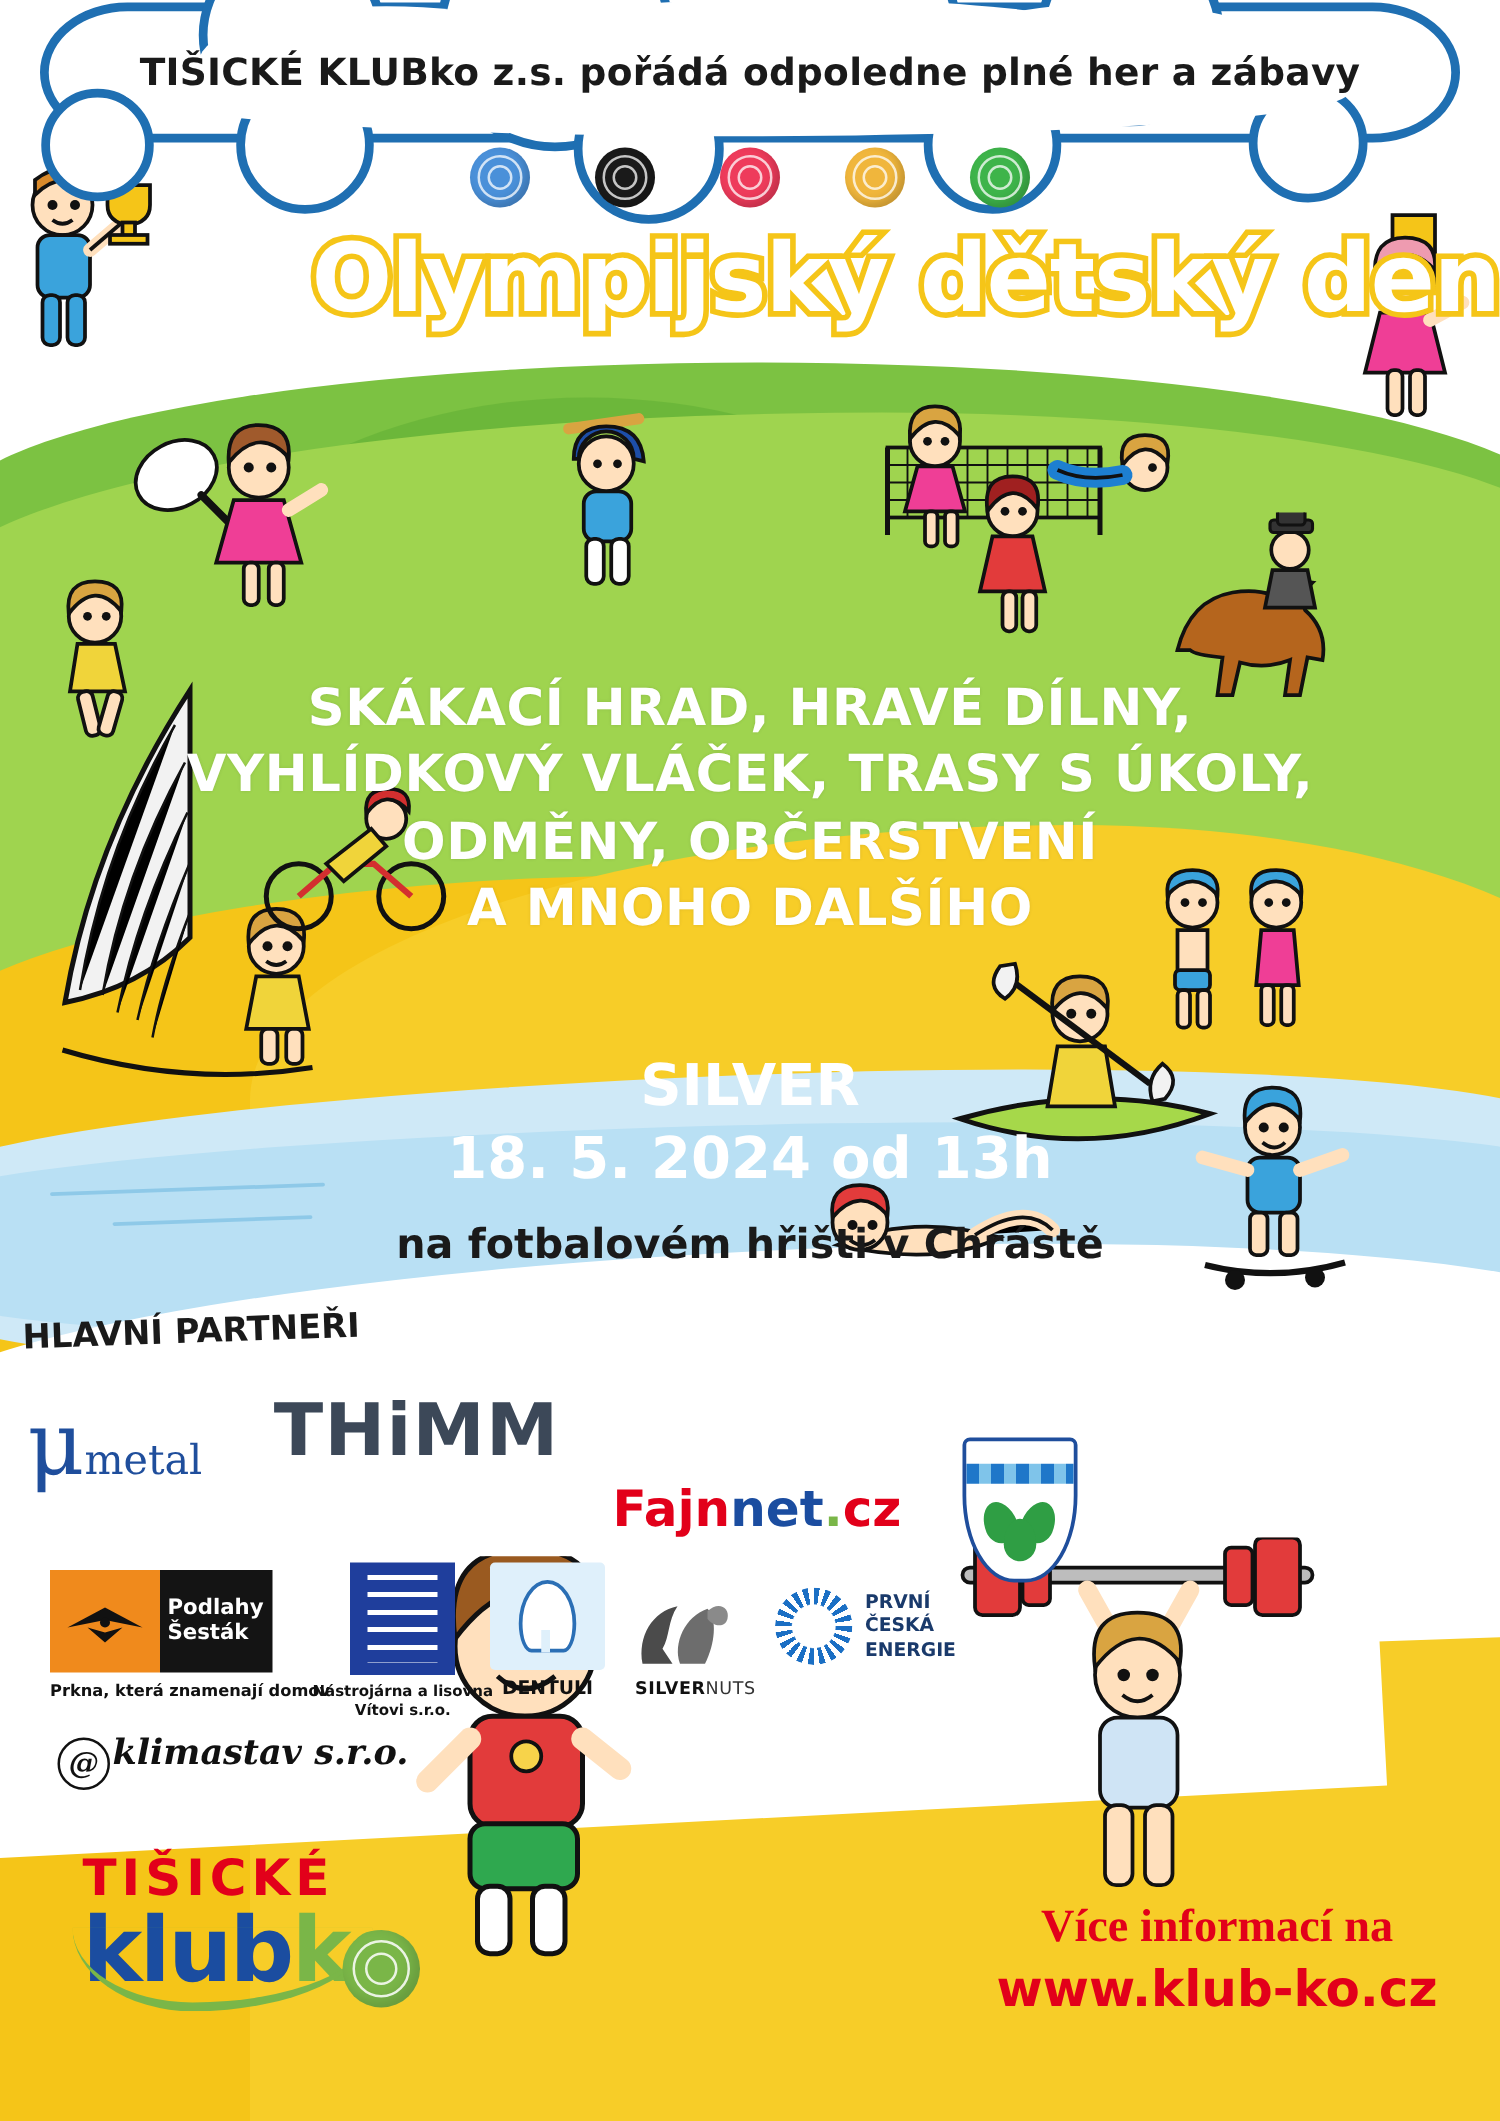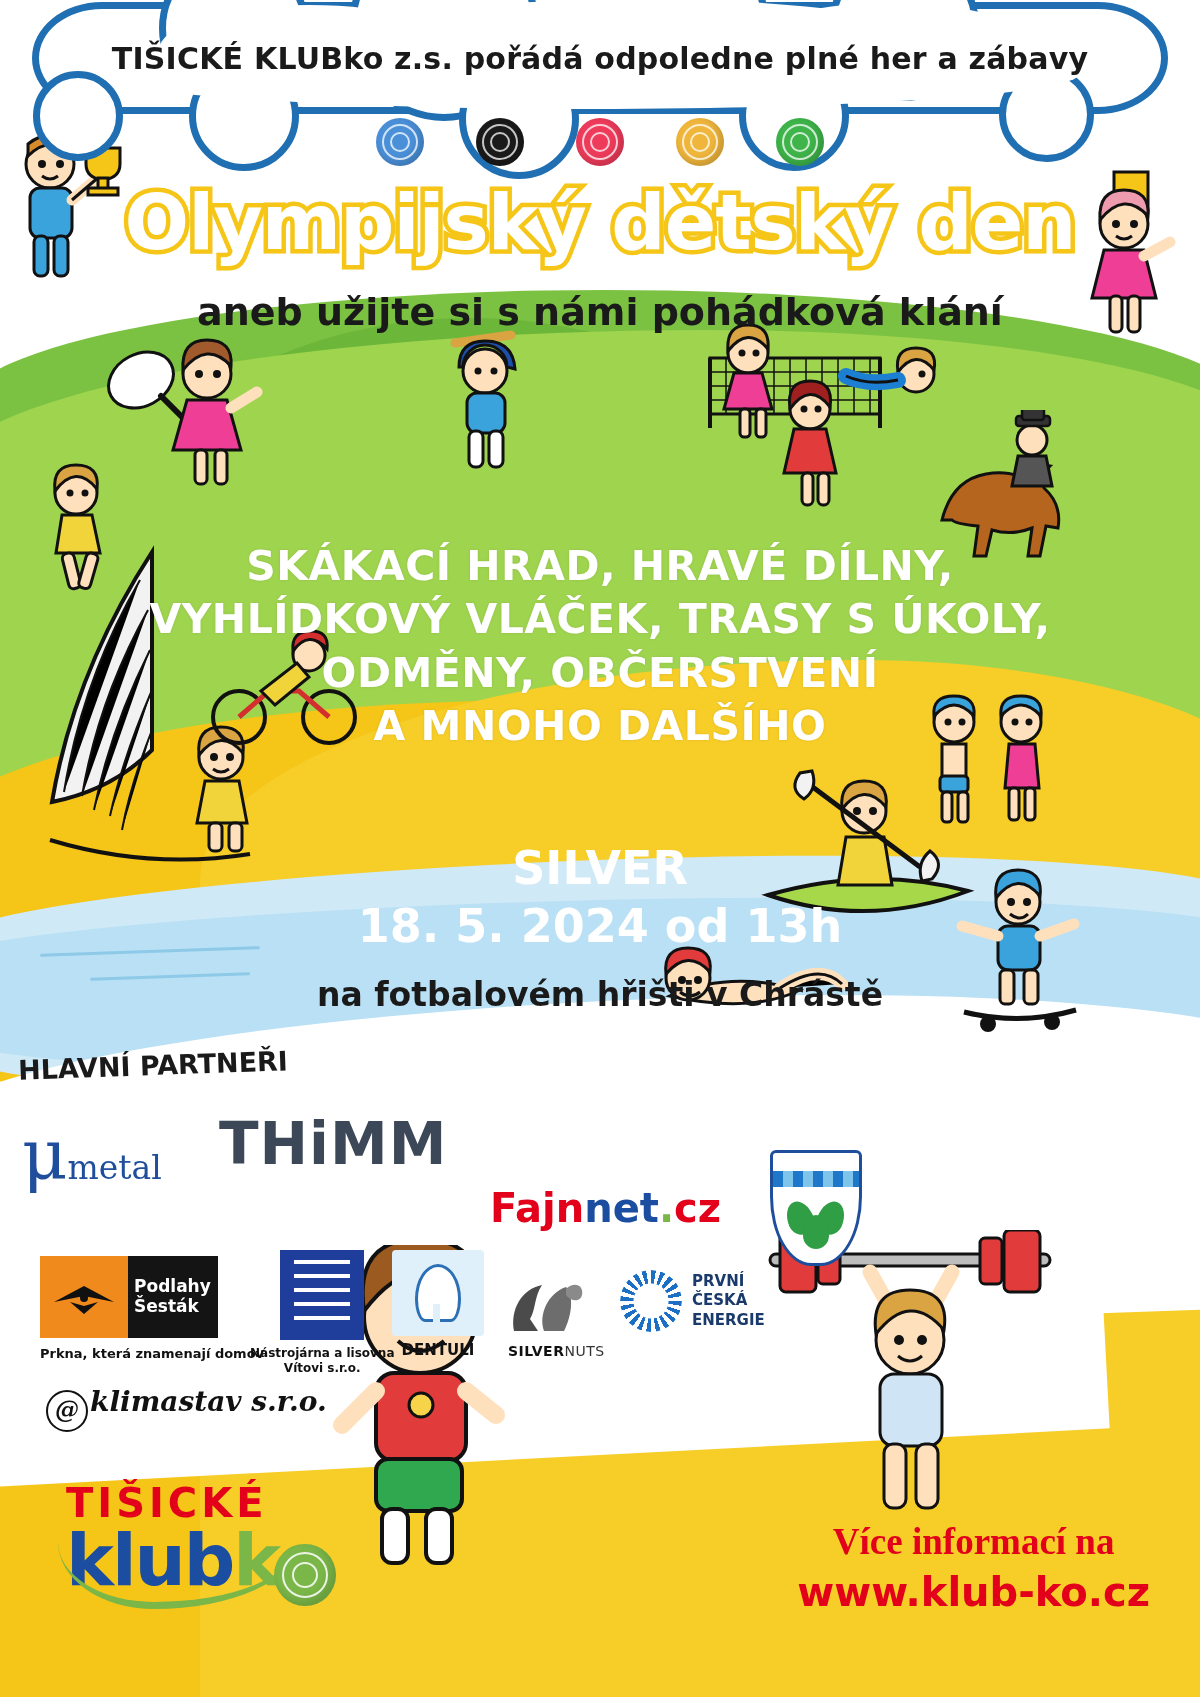--- a/index.html
+++ b/index.html
@@ -146,21 +146,21 @@
     position: absolute; inset: 6px;
     border: 2px solid rgba(255,255,255,.75);
     border-radius: 50%;
   }
   .yarn::after { inset: 14px; }
 
   
   .title-main {
     position: absolute;
     top: 178px; left: 0; width: 1200px;
-    text-align: center;
+    text-align: right;
     font-size: 76px;
     font-weight: 800;
     color: #ffffff;
     letter-spacing: -1px;
     z-index: 8;
     -webkit-text-stroke: 9px #f5c518;
     paint-order: stroke fill;
     font-family: "DejaVu Sans", sans-serif;
   }
   .title-sub {
@@ -400,21 +400,20 @@
 
   <div class="rings">
     <div class="yarn" style="background:#4a90d9"></div>
     <div class="yarn" style="background:#1a1a1a"></div>
     <div class="yarn" style="background:#ee3b5b"></div>
     <div class="yarn" style="background:#f0b63c"></div>
     <div class="yarn" style="background:#3eb44a"></div>
   </div>
 
   <div class="title-main">Olympijský dětský den</div>
-  <div class="title-sub">aneb užijte si s námi pohádková klání</div>
 
   <div class="program">
     <div>SKÁKACÍ HRAD, HRAVÉ DÍLNY,</div>
     <div>VYHLÍDKOVÝ VLÁČEK, TRASY S ÚKOLY,</div>
     <div>ODMĚNY, OBČERSTVENÍ</div>
     <div>A MNOHO DALŠÍHO</div>
   </div>
 
   <div class="date-block">
     <div>SILVER</div>

